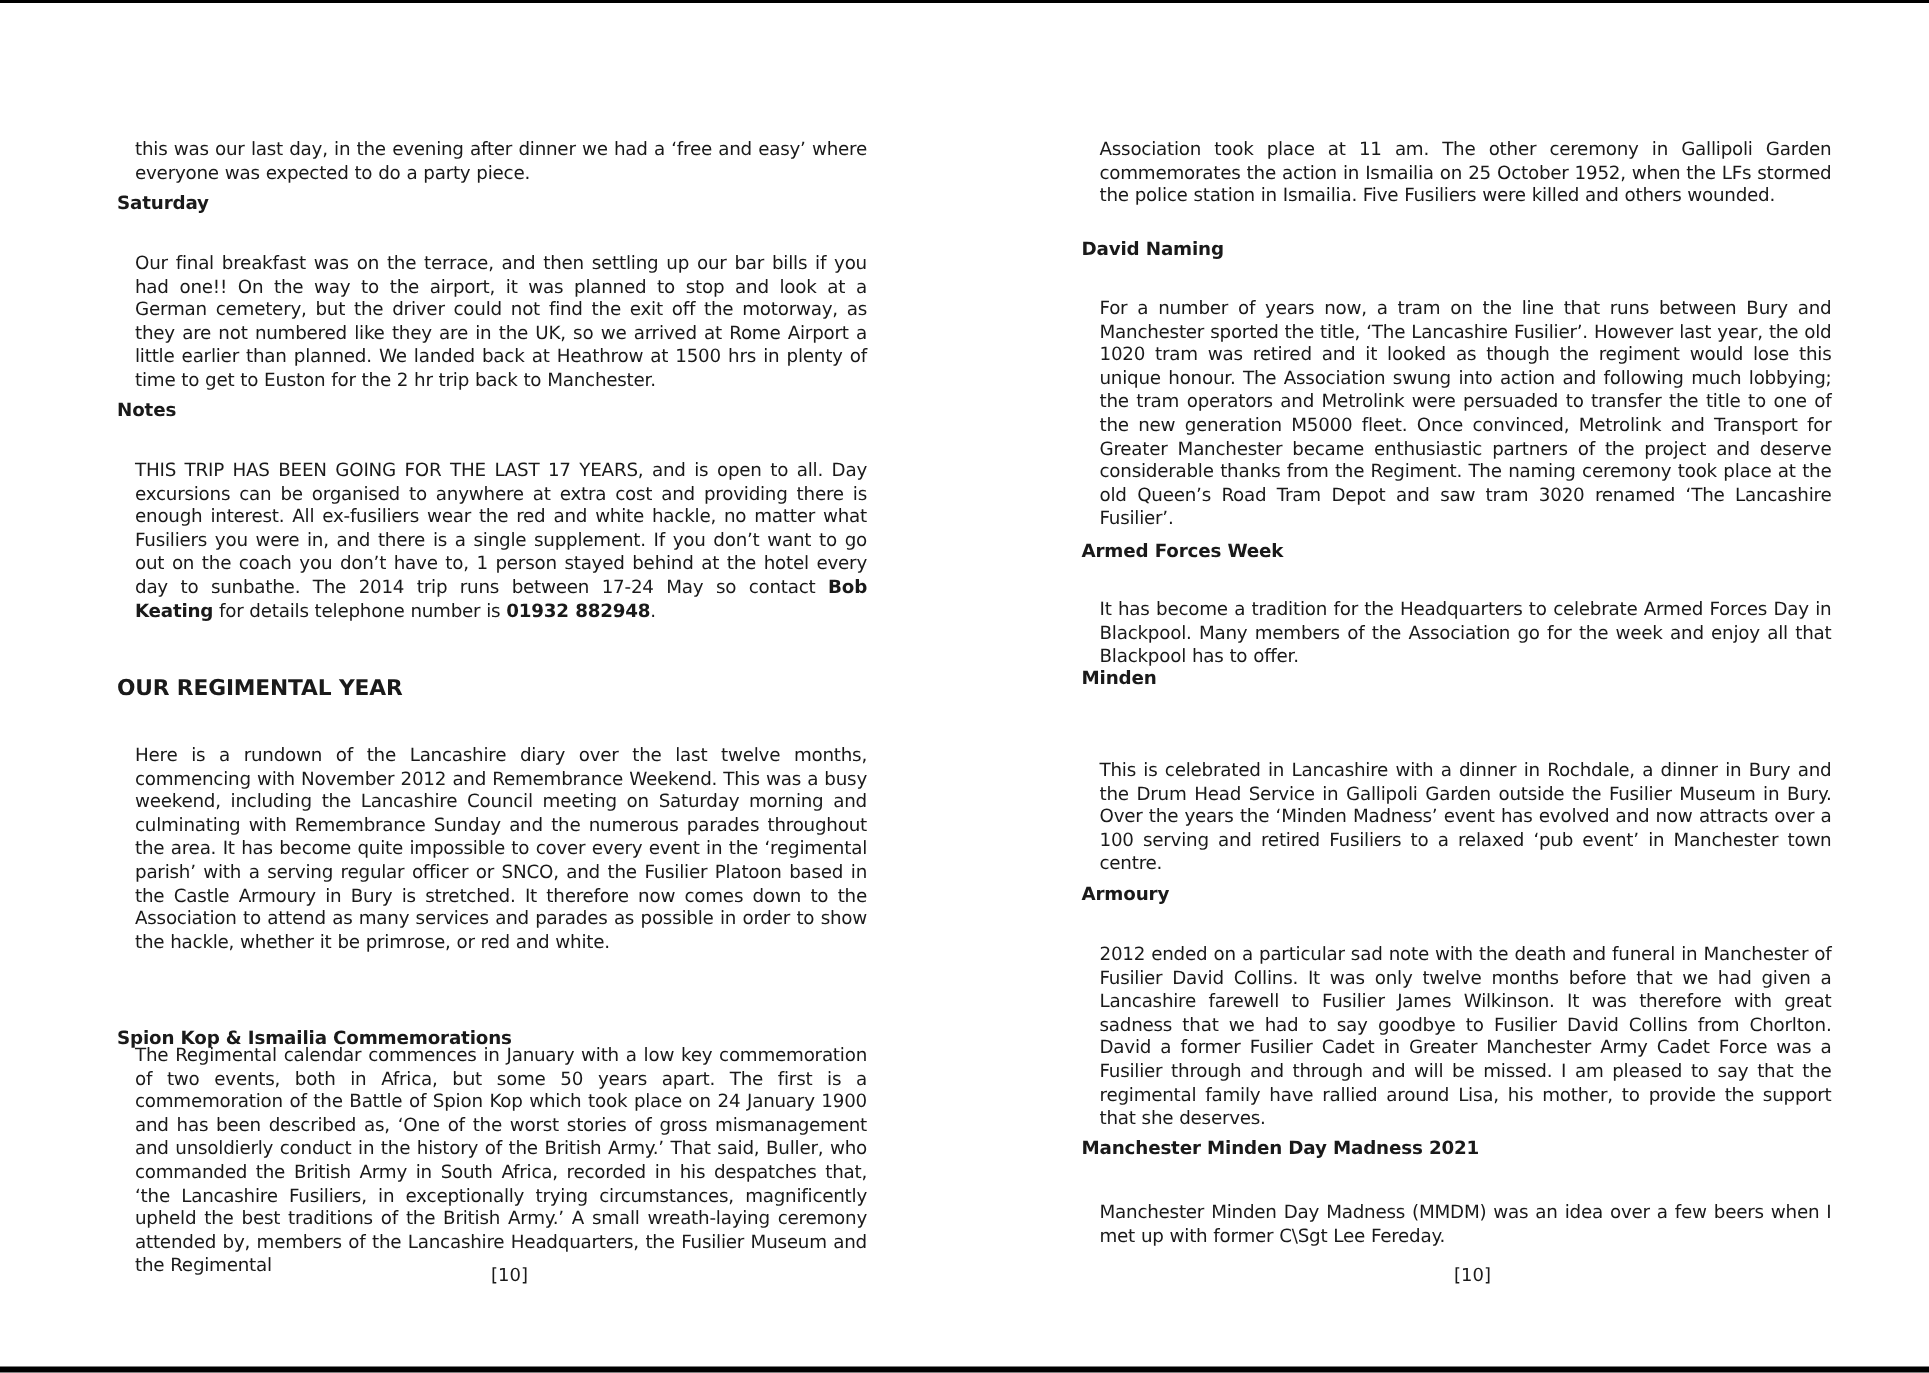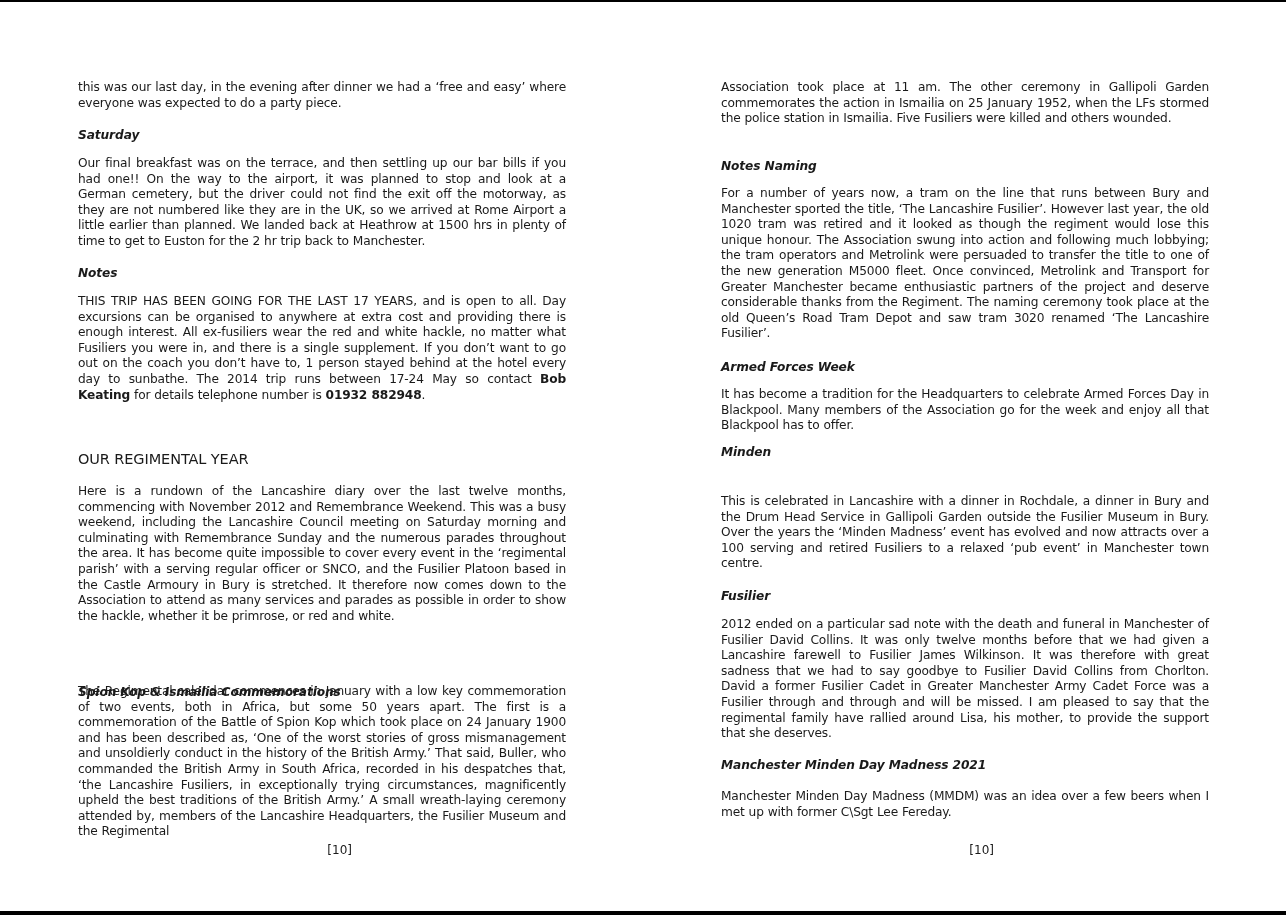--- a/index.html
+++ b/index.html
@@ -8,27 +8,27 @@
     background: #ffffff;
     font-family: "DejaVu Sans", sans-serif;
     color: #1a1a1a;
   }
   .border-top { position: absolute; left: 0; top: 0; width: 1286px; height: 2px; background: #000; }
   .border-bottom { position: absolute; left: 0; top: 911px; width: 1286px; height: 4px; background: #000; }
   .page { position: absolute; top: 80px; width: 488px; }
   #page-left { left: 78px; }
   #page-right { left: 721px; }
   .para {
-    font-size: 12.2px; line-height: 15.6px; text-align: justify; margin: 0;
+    font-size: 12.2px; line-height: 15.6px; text-align: justify; margin: 12px;
     letter-spacing: -0.15px; word-spacing: 0.2px;
   }
   .h {
-    font-size: 12.2px; font-weight: bold; margin: 0; line-height: 16px; letter-spacing: -0.1px; font-style: italic;
+    font-size: 12.2px; font-weight: bold; margin: 0; line-height: 16px; letter-spacing: -0.1px;
   }
-  .big-h { font-size: 14.5px; font-weight: normal; margin: 0; line-height: 18px; letter-spacing: -0.1px; }
+  .big-h { font-size: 14.5px; font-weight: bold; margin: 0; line-height: 18px; letter-spacing: -0.1px; }
   .page-num {
     position: absolute; top: 843px; font-size: 12px; width: 60px; text-align: right;
   }
   #page-num-left { left: 292px; }
   #page-num-right { left: 934px; }
   .abs { position: absolute; left: 0; width: 488px; }
 </style>
 </head>
 <body>
 
@@ -41,27 +41,27 @@
   <h3 class="h abs" style="top:185px">Notes</h3>
   <p class="para abs" style="top:214px"><span>THIS TRIP HAS BEEN GOING FOR THE LAST 17 YEARS, and is open to all.  Day excursions can be organised to anywhere at extra cost and providing there is enough interest.  All ex-fusiliers wear the red and white hackle, no matter what Fusiliers you were in, and there is a single supplement.  If you don’t want to go out on the coach you don’t have to, 1 person stayed behind at the hotel every day to sunbathe.  The 2014 trip runs between 17-24 May so contact </span><b>Bob Keating</b><span> for details telephone number is  </span><b>01932 882948</b><span>.</span></p>
   <h2 class="big-h abs" style="top:370px">OUR REGIMENTAL YEAR</h2>
   <p class="para abs" style="top:404px">Here is a rundown of the Lancashire diary over the last twelve months, commencing with November 2012 and Remembrance Weekend.  This was a busy weekend, including the Lancashire Council meeting on Saturday morning and culminating with Remembrance Sunday and the numerous parades throughout the area.  It has become quite impossible to cover every event in the ‘regimental parish’ with a serving regular officer or SNCO, and the Fusilier Platoon based in the Castle Armoury in Bury is stretched.  It therefore now comes down to the Association to attend as many services and parades as possible in order to show the hackle, whether it be primrose, or red and white.</p>
   <h3 class="h abs" style="top:604px">Spion Kop &amp; Ismailia Commemorations</h3>
   <p class="para abs" style="top:604px">The Regimental calendar commences in January with a low key commemoration of two events, both in Africa, but some 50 years apart.  The first is a commemoration of the Battle of Spion Kop which took place on 24 January 1900 and has been described as, ‘One of the worst stories of gross mismanagement and unsoldierly conduct in the history of the British Army.’  That said, Buller, who commanded the British Army in South Africa, recorded in his despatches that, ‘the Lancashire Fusiliers, in exceptionally trying circumstances, magnificently upheld the best traditions of the British Army.’  A small wreath-laying ceremony attended by, members of the Lancashire Headquarters, the Fusilier Museum and the Regimental</p>
 </div>
 <div class="page-num" id="page-num-left">[10]</div>
 
 <div class="page" id="page-right">
-  <p class="para abs" style="top:0px">Association took place at 11 am.  The other ceremony in Gallipoli Garden commemorates the action in Ismailia on 25 January 1952, when the LFs stormed the police station in Ismailia.  Five Fusiliers were killed and others wounded.</p>
-  <h3 class="h abs" style="top:78px">Notes Naming</h3>
+  <p class="para abs" style="top:0px">Association took place at 11 am.  The other ceremony in Gallipoli Garden commemorates the action in Ismailia on 25 October 1952, when the LFs stormed the police station in Ismailia.  Five Fusiliers were killed and others wounded.</p>
+  <h3 class="h abs" style="top:78px">David Naming</h3>
   <p class="para abs" style="top:106px">For a number of years now, a tram on the line that runs between Bury and Manchester sported the title, ‘The Lancashire Fusilier’. However last year, the old 1020 tram was retired and it looked as though the regiment would lose this unique honour.  The Association swung into action and following much lobbying; the tram operators and Metrolink were persuaded to transfer the title to one of the new generation M5000 fleet.  Once convinced, Metrolink and Transport for Greater Manchester became enthusiastic partners of the project and deserve considerable thanks from the Regiment.  The naming ceremony took place at the old Queen’s Road Tram Depot and saw tram 3020 renamed ‘The Lancashire Fusilier’.</p>
   <h3 class="h abs" style="top:279px">Armed Forces Week</h3>
   <p class="para abs" style="top:307px">It has become a tradition for the Headquarters to celebrate Armed Forces Day in Blackpool.  Many members of the Association go for the week and enjoy all that Blackpool has to offer.</p>
   <h3 class="h abs" style="top:364px">Minden</h3>
   <p class="para abs" style="top:414px">This is celebrated in Lancashire with a dinner in Rochdale, a dinner in Bury and the Drum Head Service in Gallipoli Garden outside the Fusilier Museum in Bury.  Over the years the ‘Minden Madness’ event has evolved and now attracts over a 100 serving and retired Fusiliers to a relaxed ‘pub event’ in Manchester town centre.</p>
-  <h3 class="h abs" style="top:508px">Fusilier</h3>
+  <h3 class="h abs" style="top:508px">Armoury</h3>
   <p class="para abs" style="top:537px">2012 ended on a particular sad note with the death and funeral in Manchester of Fusilier David Collins.  It was only twelve months before that we had given a Lancashire farewell to Fusilier James Wilkinson.  It was therefore with great sadness that we had to say goodbye to Fusilier David Collins from Chorlton.  David a former Fusilier Cadet in Greater Manchester Army Cadet Force was a Fusilier through and through and will be missed.  I am pleased to say that the regimental family have rallied around Lisa, his mother, to provide the support that she deserves.</p>
   <h3 class="h abs" style="top:677px">Manchester Minden Day Madness 2021</h3>
   <p class="para abs" style="top:709px">Manchester Minden Day Madness (MMDM) was an idea over a few beers when I met up with former C\Sgt Lee Fereday.</p>
 </div>
 <div class="page-num" id="page-num-right">[10]</div>
 
 <div class="border-bottom"></div>
 
 </body></html>

